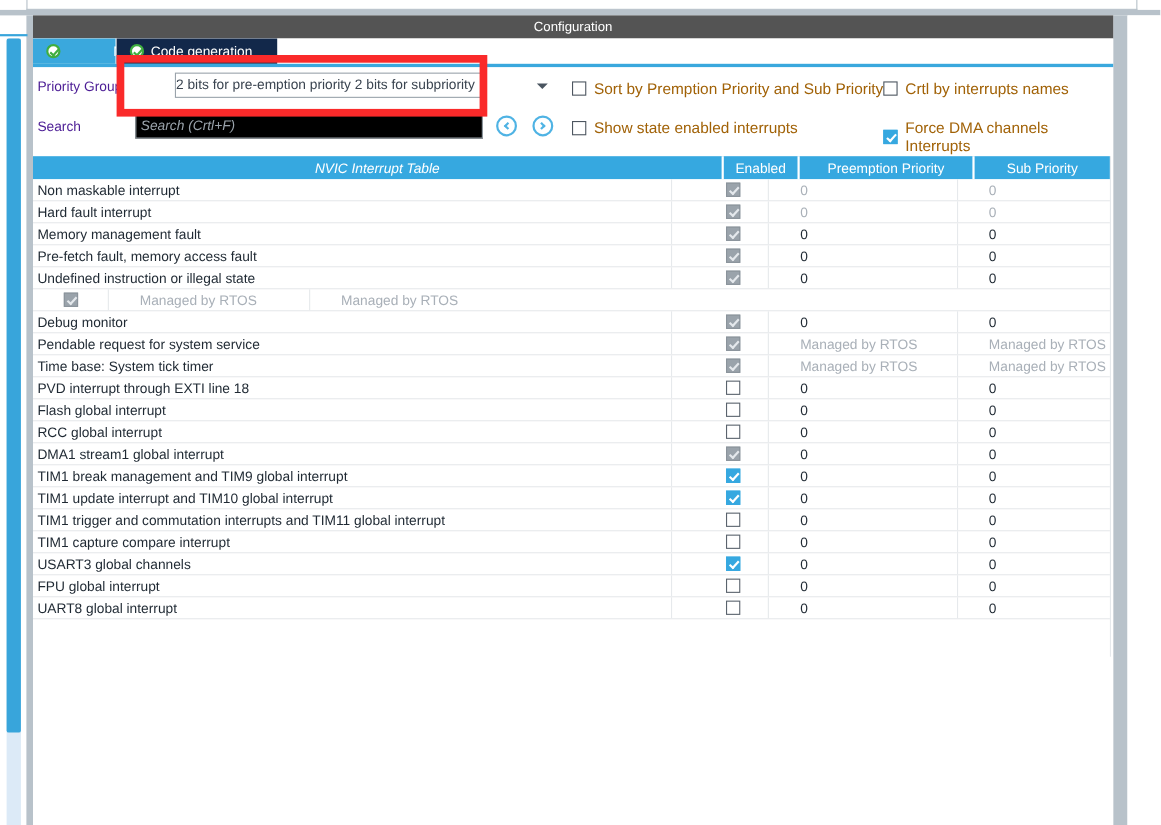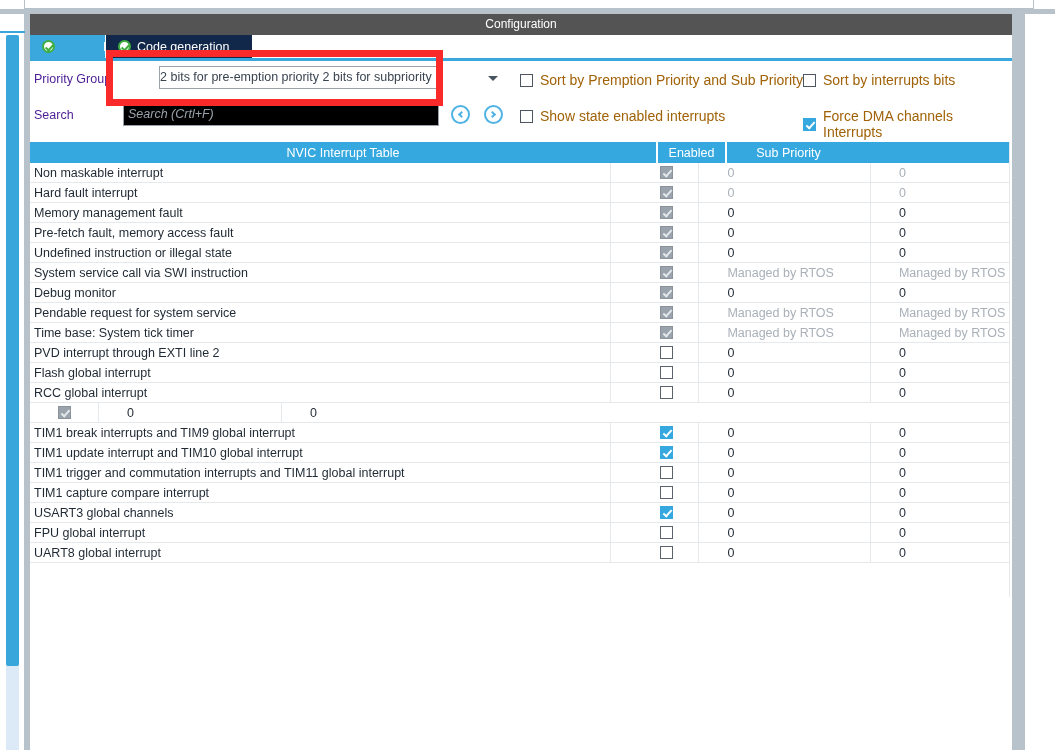--- a/index.html
+++ b/index.html
@@ -159,21 +159,21 @@
   }
   .thead {
     display: flex; height: 21px; background: #36a8e0;
     color: #ffffff; font-size: 12.5px;
   }
   .th {
     display: flex; align-items: center; justify-content: center;
     height: 21px; border-right: 2px solid #ffffff;
   }
   .th:last-child { border-right: none; }
-  .th-name { width: 628px; }
+  .th-name { width: 628px; font-style: italic; }
   .th-en   { width: 69px; }
   .th-pre  { width: 159px; }
   .th-sub  { width: 123px; }
 
   .tbody { background: #ffffff; }
   .tr { display: flex; height: 20px; border-bottom: 1px solid #e6e9ec; gap: 24px; }
   .td {
     height: 19px; display: flex; align-items: center;
     font-size: 12.5px; color: #1f2933;
     border-right: 1px solid #e6e9ec;
@@ -261,35 +261,36 @@
     <div class="nav-btn nav-next">
         <span></span>
       </div>
 
     <div class="opt opt-1">
       <span class="cb"></span>
       <span>Sort by Premption Priority and Sub Priority</span>
     </div>
     <div class="opt opt-2">
       <span class="cb"></span>
-      <span>Sort by interrupts bits</span>
+      <span>Crtl by interrupts names</span>
     </div>
     <div class="opt opt-3">
       <span class="cb"></span>
       <span>Show state enabled interrupts</span>
     </div>
     <div class="opt opt-4">
       <span class="cb checked-blue"></span>
       <span>Force DMA channels Interrupts</span>
     </div>
 
     <div class="table">
       <div class="thead">
         <div class="th th-name">NVIC Interrupt Table</div>
         <div class="th th-en">Enabled</div>
+        <div class="th th-pre">Preemption Priority</div>
         <div class="th th-sub">Sub Priority</div>
       </div>
       <div class="tbody" id="tbody">
           <div class="tr">
             <div class="td td-name">Non maskable interrupt</div>
             <div class="td td-en">
               <span class="tcb locked"></span>
             </div>
             <div class="td td-pre muted">0</div>
             <div class="td td-sub muted">0</div>
@@ -320,21 +321,20 @@
           </div>
           <div class="tr">
             <div class="td td-name">Undefined instruction or illegal state</div>
             <div class="td td-en">
               <span class="tcb locked"></span>
             </div>
             <div class="td td-pre">0</div>
             <div class="td td-sub">0</div>
           </div>
           <div class="tr">
-            <div class="td td-name">System service call via SWI instruction</div>
             <div class="td td-en">
               <span class="tcb locked"></span>
             </div>
             <div class="td td-pre muted">Managed by RTOS</div>
             <div class="td td-sub muted">Managed by RTOS</div>
           </div>
           <div class="tr">
             <div class="td td-name">Debug monitor</div>
             <div class="td td-en">
               <span class="tcb locked"></span>
@@ -352,21 +352,21 @@
           </div>
           <div class="tr">
             <div class="td td-name">Time base: System tick timer</div>
             <div class="td td-en">
               <span class="tcb locked"></span>
             </div>
             <div class="td td-pre muted">Managed by RTOS</div>
             <div class="td td-sub muted">Managed by RTOS</div>
           </div>
           <div class="tr">
-            <div class="td td-name">PVD interrupt through EXTI line 2</div>
+            <div class="td td-name">PVD interrupt through EXTI line 18</div>
             <div class="td td-en">
               <span class="tcb"></span>
             </div>
             <div class="td td-pre">0</div>
             <div class="td td-sub">0</div>
           </div>
           <div class="tr">
             <div class="td td-name">Flash global interrupt</div>
             <div class="td td-en">
               <span class="tcb"></span>
@@ -376,28 +376,29 @@
           </div>
           <div class="tr">
             <div class="td td-name">RCC global interrupt</div>
             <div class="td td-en">
               <span class="tcb"></span>
             </div>
             <div class="td td-pre">0</div>
             <div class="td td-sub">0</div>
           </div>
           <div class="tr">
-            <div class="td td-en">
-              <span class="tcb locked"></span>
-            </div>
-            <div class="td td-pre">0</div>
-            <div class="td td-sub">0</div>
-          </div>
-          <div class="tr">
-            <div class="td td-name">TIM1 break interrupts and TIM9 global interrupt</div>
+            <div class="td td-name">DMA1 stream1 global interrupt</div>
+            <div class="td td-en">
+              <span class="tcb locked"></span>
+            </div>
+            <div class="td td-pre">0</div>
+            <div class="td td-sub">0</div>
+          </div>
+          <div class="tr">
+            <div class="td td-name">TIM1 break management and TIM9 global interrupt</div>
             <div class="td td-en">
               <span class="tcb on"></span>
             </div>
             <div class="td td-pre">0</div>
             <div class="td td-sub">0</div>
           </div>
           <div class="tr">
             <div class="td td-name">TIM1 update interrupt and TIM10 global interrupt</div>
             <div class="td td-en">
               <span class="tcb on"></span>

